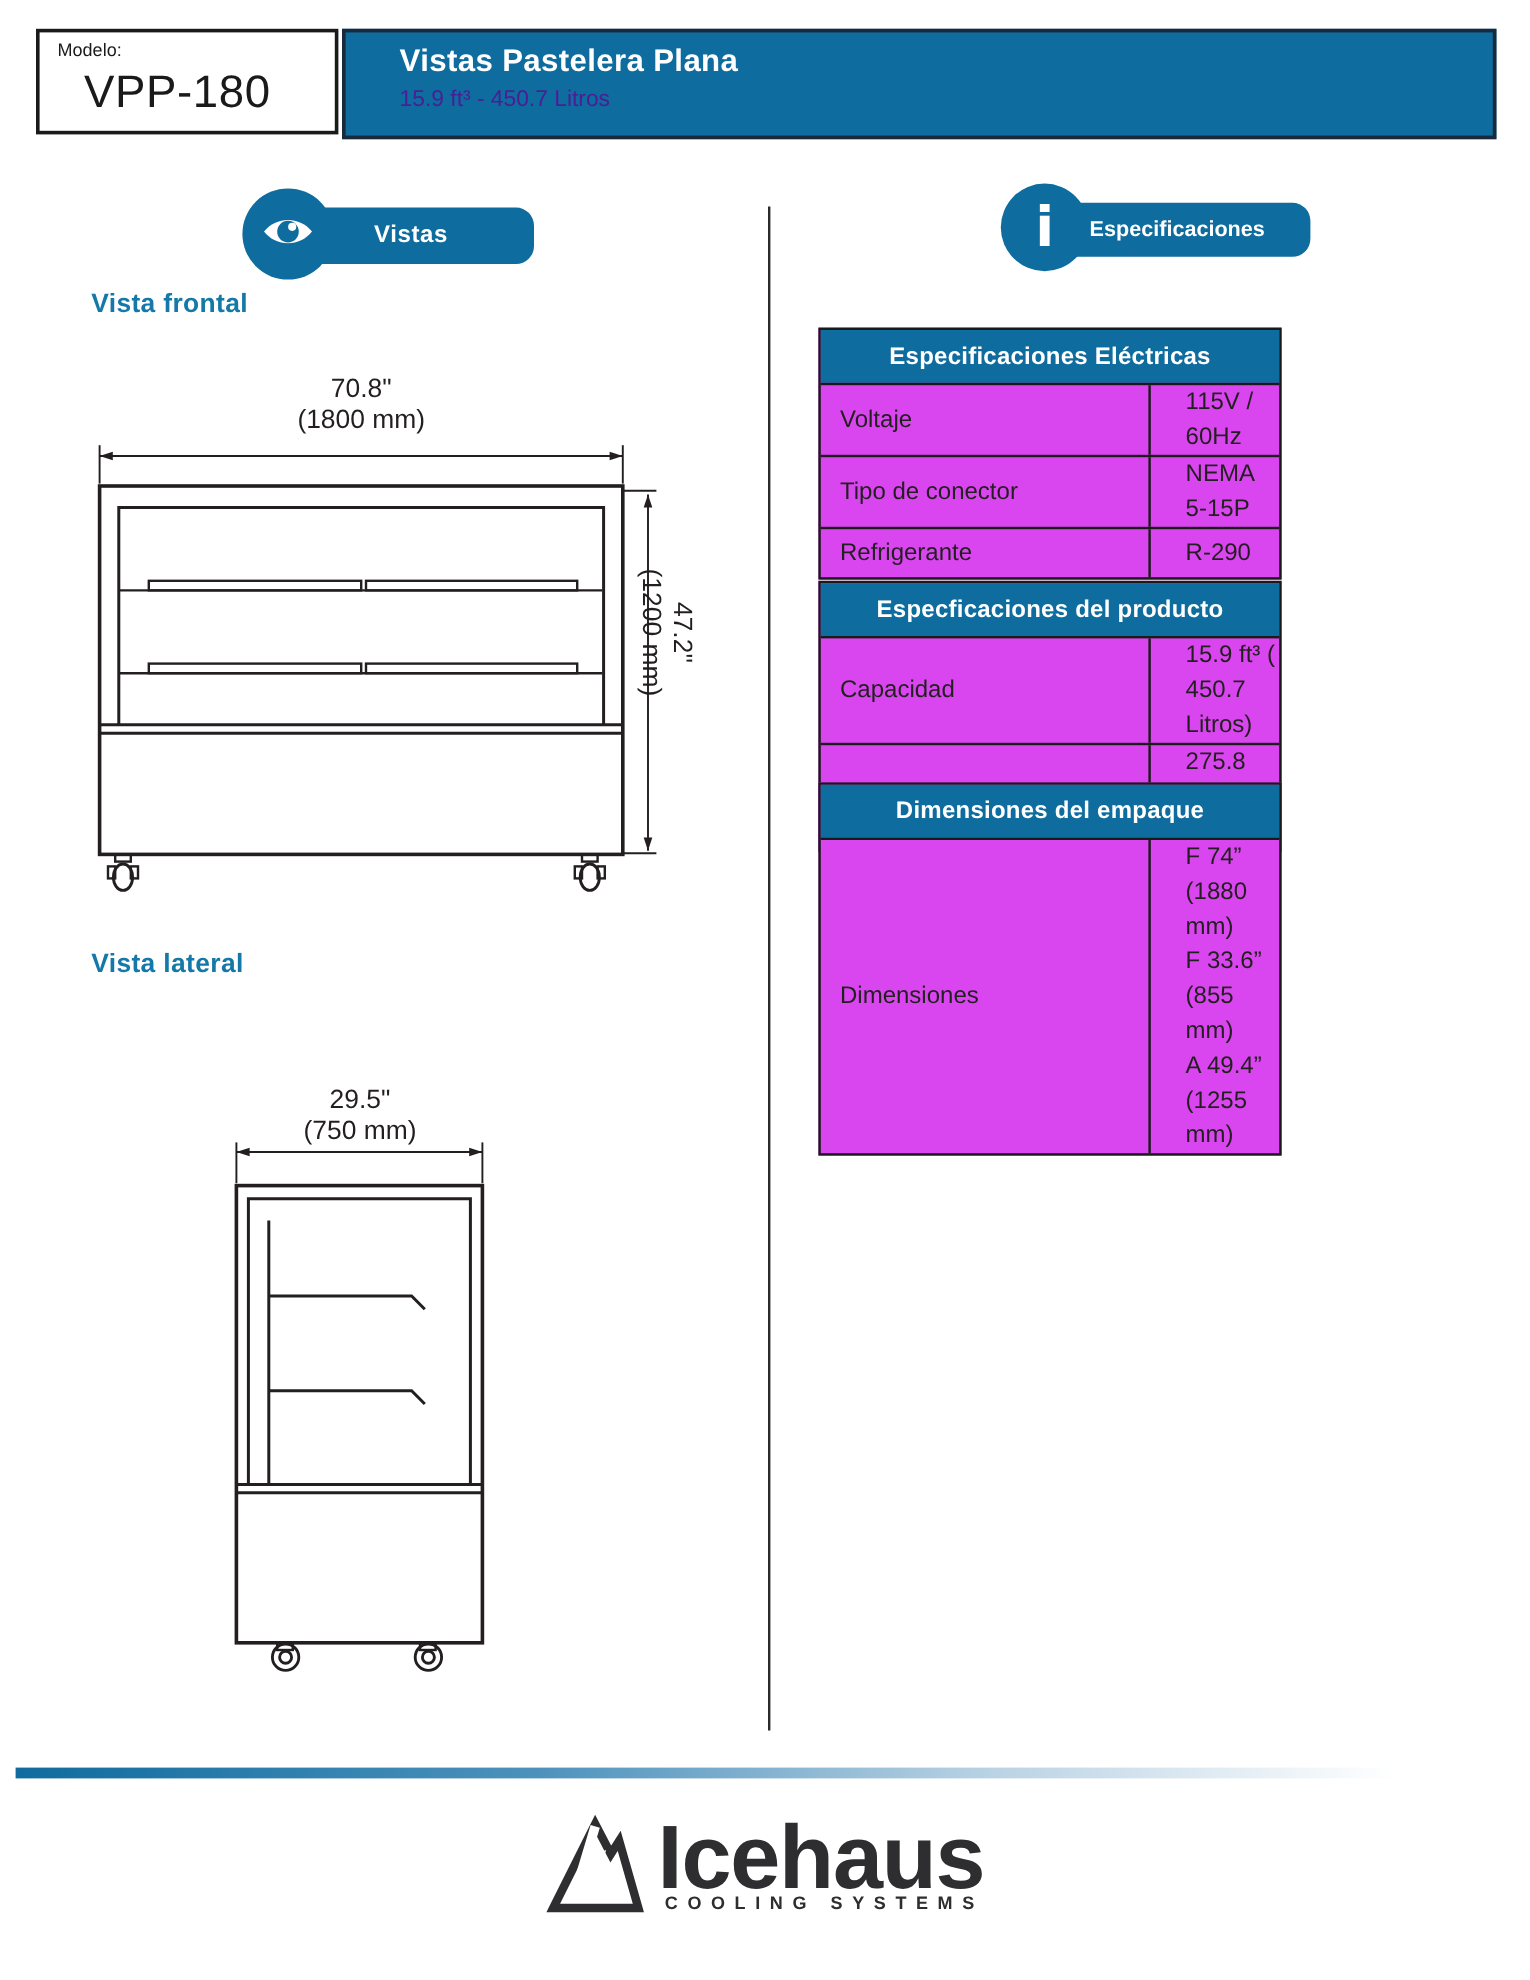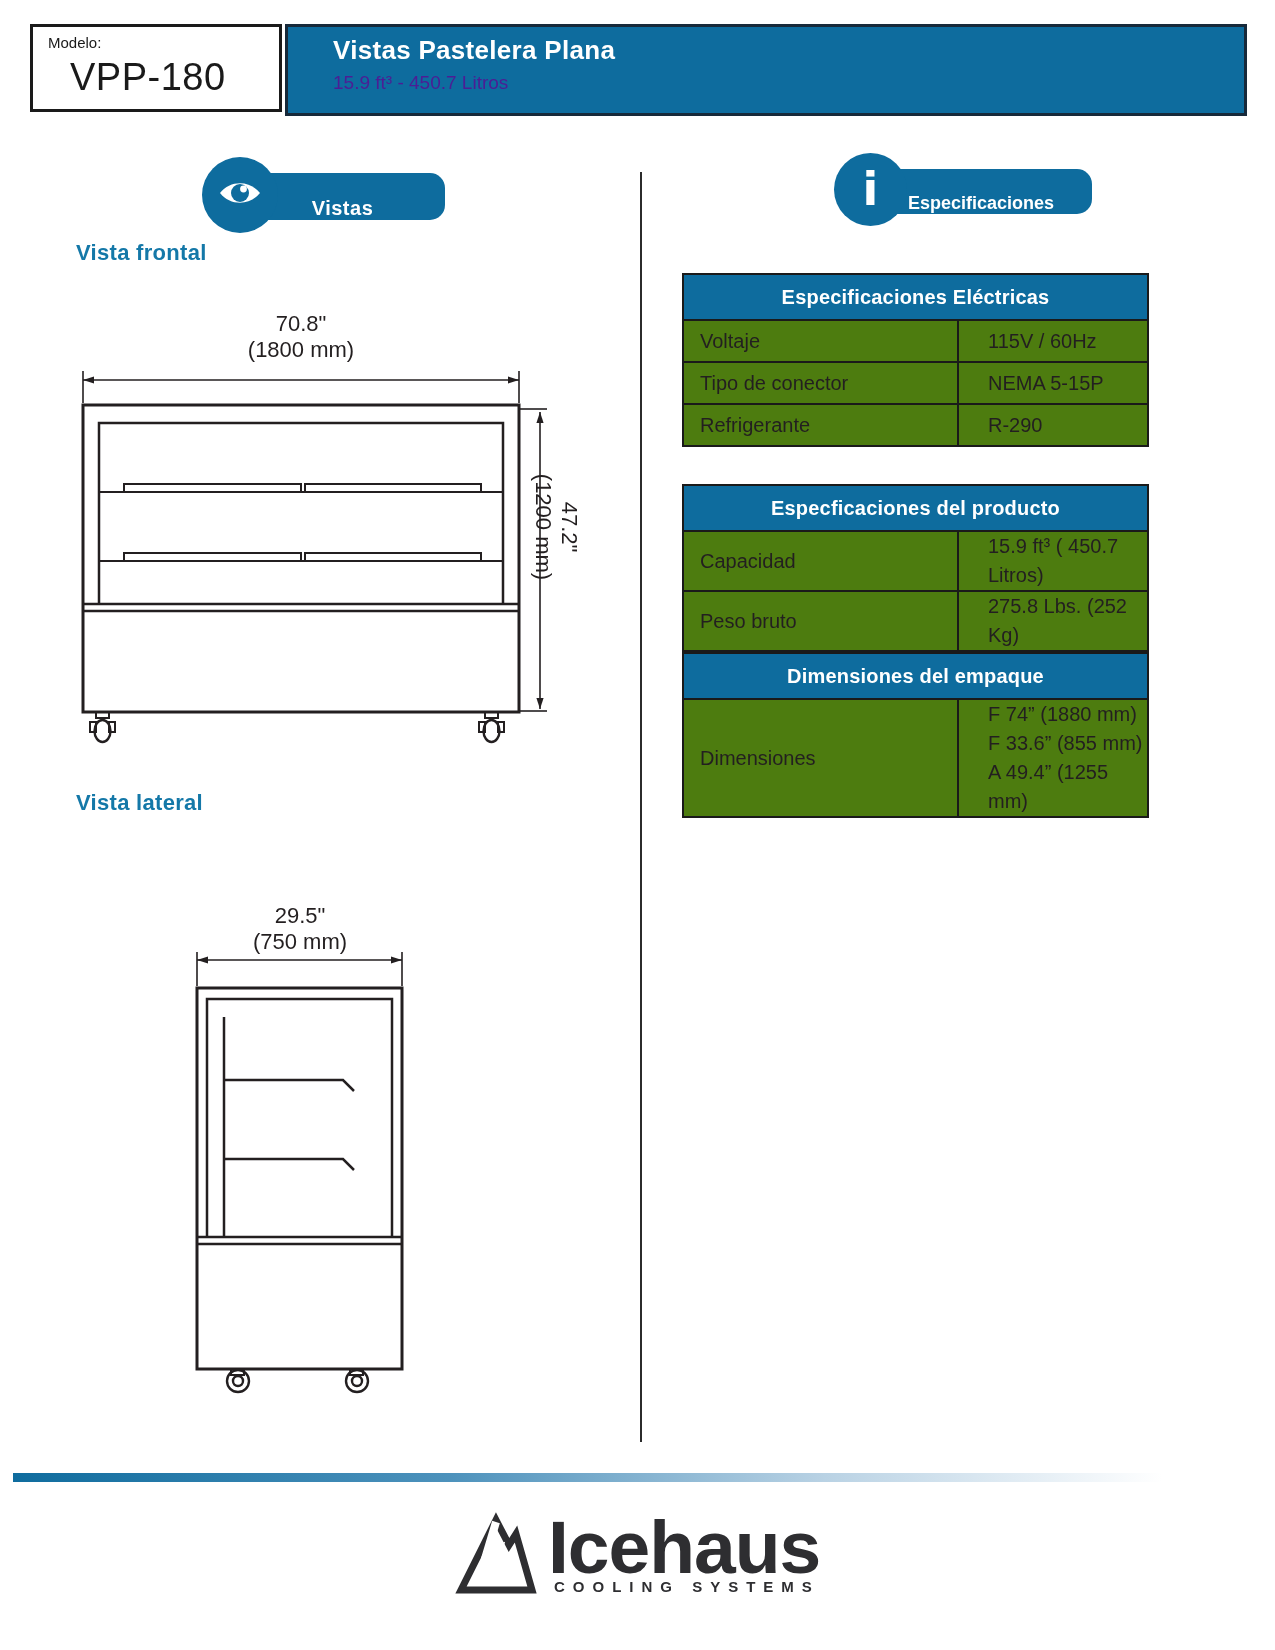--- a/index.html
+++ b/index.html
@@ -11,42 +11,42 @@
 
   
   .model-box{left:30px;top:24px;width:252px;height:88px;border:3px solid #1a1a1a;background:#fff;box-sizing:border-box;}
   .model-label{left:48px;top:34px;font-size:15px;color:#1a1a1a;}
   .model-value{left:70px;top:56px;font-size:38px;color:#1a1a1a;letter-spacing:.5px;}
   .title-box{left:285px;top:24px;width:962px;height:92px;background:#0E6C9E;border:3px solid #17293A;box-sizing:border-box;}
   .doc-title{left:333px;top:35px;font-size:26px;font-weight:bold;color:#ffffff;letter-spacing:.3px;}
   .doc-subtitle{left:333px;top:72px;font-size:19px;color:#4c1d95;}
 
   
-  .badge-pill{background:#0E6C9E;border-radius:15px;display:flex;align-items:flex-end;justify-content:center;color:#fff;font-weight:bold;}
+  .badge-pill{background:#0E6C9E;border-radius:15px;display:flex;align-items:center;justify-content:center;color:#fff;font-weight:bold;}
   .badge-circle{background:#0E6C9E;border-radius:50%;display:flex;align-items:center;justify-content:center;}
   .vistas-pill{left:240px;top:173px;width:205px;height:47px;font-size:20px;letter-spacing:.5px;}
   .vistas-circle{left:202px;top:157px;width:76px;height:76px;}
   .espec-pill{left:870px;top:169px;width:222px;height:45px;font-size:18px;}
   .espec-circle{left:834px;top:153px;width:73px;height:73px;}
   .i-glyph{color:#ffffff;font-size:46px;font-weight:bold;font-family:"DejaVu Sans", sans-serif;line-height:1;margin-top:-2px;}
 
   
   .view-label{font-size:22px;font-weight:bold;color:#1478A8;letter-spacing:.3px;}
   .vista-frontal{left:76px;top:240px;}
   .vista-lateral{left:76px;top:790px;}
   .dim-label{text-align:center;font-size:22px;line-height:26px;color:#231f20;}
   .front-width{left:181px;top:311px;width:240px;}
   .side-width{left:180px;top:903px;width:240px;}
   .front-height{left:481px;top:496px;width:150px;height:62px;display:flex;flex-direction:column;justify-content:center;transform:rotate(90deg);}
 
   
   .draw-layer{left:0;top:0;width:1275px;height:1650px;pointer-events:none;}
 
   
-  .spec-table{left:682px;width:467px;border:2px solid #1a1a1a;box-sizing:border-box;background:#4d7c0f;}
+  .spec-table{left:682px;width:386px;border:2px solid #1a1a1a;box-sizing:border-box;background:#d946ef;}
   .t-electrical{top:273px;}
   .t-product{top:484px;}
   .t-packaging{top:652px;}
   .spec-head{height:44px;background:#0E6C9E;display:flex;align-items:center;justify-content:center;
              color:#fff;font-weight:bold;font-size:20px;letter-spacing:.2px;}
   .spec-row{display:flex;border-top:2px solid #1a1a1a;}
   .cell-label{width:275px;box-sizing:border-box;border-right:2px solid #1a1a1a;display:flex;align-items:center;
               padding-left:16px;font-size:20px;}
   .cell-value{flex:1;display:flex;flex-direction:column;justify-content:center;padding-left:29px;font-size:20px;line-height:29px;}
   .row-h42 .cell-label,.row-h42 .cell-value{min-height:40px;}

